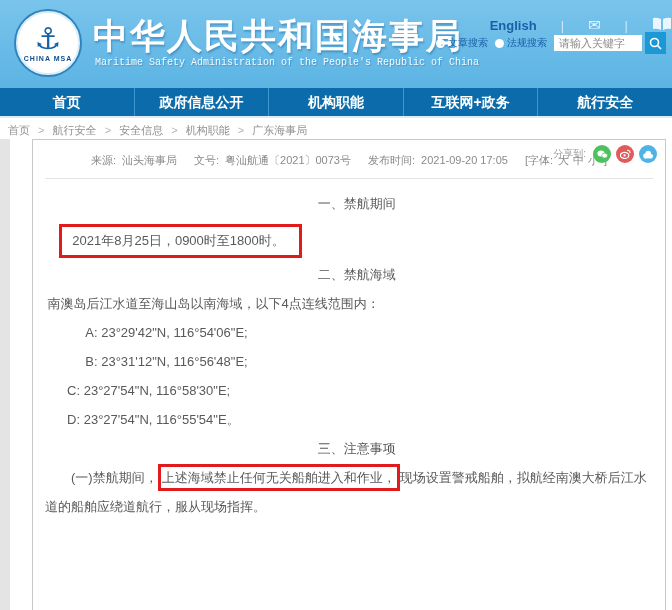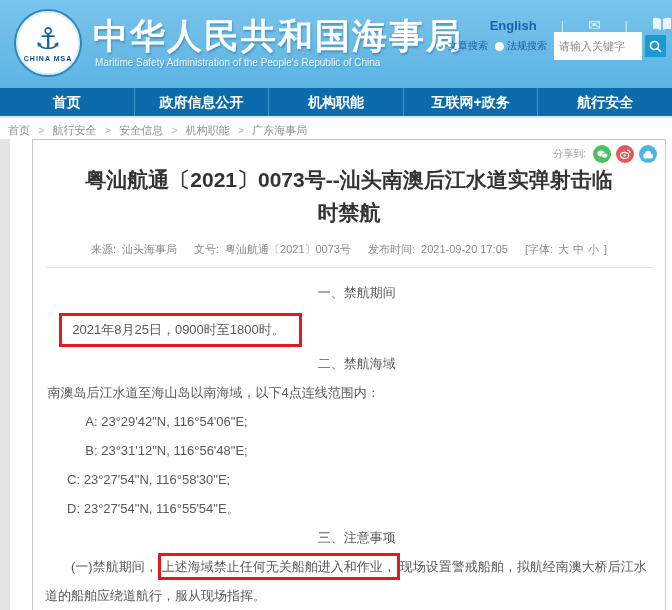--- a/index.html
+++ b/index.html
@@ -11,32 +11,32 @@
   .header { position:absolute; top:0; left:0; width:672px; height:88px;
             background:linear-gradient(180deg,#79c4ec 0%,#5cb4e3 100%); }
   .logo { position:absolute; left:16px; top:11px; width:64px; height:64px; border-radius:50%;
           background:#fff; border:2px solid #dceefa; box-shadow:0 0 0 2px #2f84bd;
           display:flex; flex-direction:column; align-items:center; justify-content:center; }
   .logo .anchor { color:#1465a8; font-size:30px; line-height:30px; }
   .logo .logo-text { font-size:7px; font-weight:bold; color:#0f4e8c; letter-spacing:1px; margin-top:1px; }
   .site-title { position:absolute; left:93px; top:13px; font-size:35px; font-weight:bold; color:#ffffff;
                 letter-spacing:2px; text-shadow:1px 2px 2px rgba(20,90,150,.4); white-space:nowrap; }
   .site-subtitle { position:absolute; left:95px; top:57px; font-size:10px; color:#f0faff;
-                   text-shadow:1px 1px 1px rgba(20,90,150,.35); white-space:nowrap; }
+                   text-shadow:1px 1px 1px rgba(20,90,150,.35); white-space:nowrap;font-family:Liberation Mono, monospace; }
   .top-links { position:absolute; top:16px; right:6px; display:flex; align-items:center; gap:24px;
                font-size:13px; font-weight:bold; color:#1b5fa8; }
   .top-links .sep { color:#cfe9f8; font-weight:normal; }
   .top-links .mail-icon { color:#eaf6fd; font-size:15px; }
   .top-links .book-icon { display:inline-block; margin-right:-6px; }
   .search-row { position:absolute; top:32px; right:6px; display:flex; align-items:center; gap:3px;justify-content:center; }
   .radio { display:inline-block; width:9px; height:9px; border-radius:50%; }
   .radio.sel { background:transparent; border:2px solid #ffffff; }
   .radio.unsel { background:#ffffff; }
   .radio-label { font-size:10px; color:#1b5fa8; margin-right:4px; }
-  .search-input { width:88px; height:28px; border:1px solid #ffffff; font-size:11px; padding:0 4px;
+  .search-input { width:88px; height:16px; border:1px solid #ffffff; font-size:11px; padding:0 4px;
                   color:#666; outline:none; }
   .search-input::placeholder { color:#8a8a8a; }
   .search-btn { width:21px; height:22px; border:none; background:#1c99d5; cursor:pointer;
                 display:flex; align-items:center; justify-content:center; }
 
   
   .nav { position:absolute; top:88px; left:0; width:672px; height:30px; background:#0c6cab;
          display:flex; border-bottom:2px solid #d9ecf7; }
   .nav-item { flex:1; text-align:center; line-height:28px; color:#ffffff; font-size:14px;
               font-weight:bold; border-left:1px solid #3f98cc; cursor:pointer; }
@@ -163,21 +163,20 @@
       <span class="share-ic share-qq">
         <svg width="12" height="9" viewBox="0 0 12 9">
           <circle cx="3.5" cy="6" r="2.4" fill="#fff"></circle>
           <circle cx="6.2" cy="3.6" r="2.8" fill="#fff"></circle>
           <circle cx="8.9" cy="6.1" r="2.2" fill="#fff"></circle>
           <rect x="2" y="6" width="8" height="2.4" fill="#fff"></rect>
         </svg>
       </span>
     </div>
 
-    <h1 class="article-title">粤汕航通〔2021〕0073号--汕头南澳后江水道实弹射击临时禁航</h1>
 
     <div class="meta">
       <span>来源:</span><span class="grp">汕头海事局</span><span>文号:</span><span class="grp">粤汕航通〔2021〕0073号</span><span>发布时间:</span><span class="grp">2021-09-20 17:05</span><span>[字体:</span><span class="fs">大</span><span class="fs">中</span><span class="fs">小</span><span>]</span>
     </div>
 
     <hr class="divider">
 
     <div class="body">
       <p class="ind15">一、禁航期间</p>
       <p class="boxed-p"><span class="red-box">2021年8月25日，0900时至1800时。</span></p>

